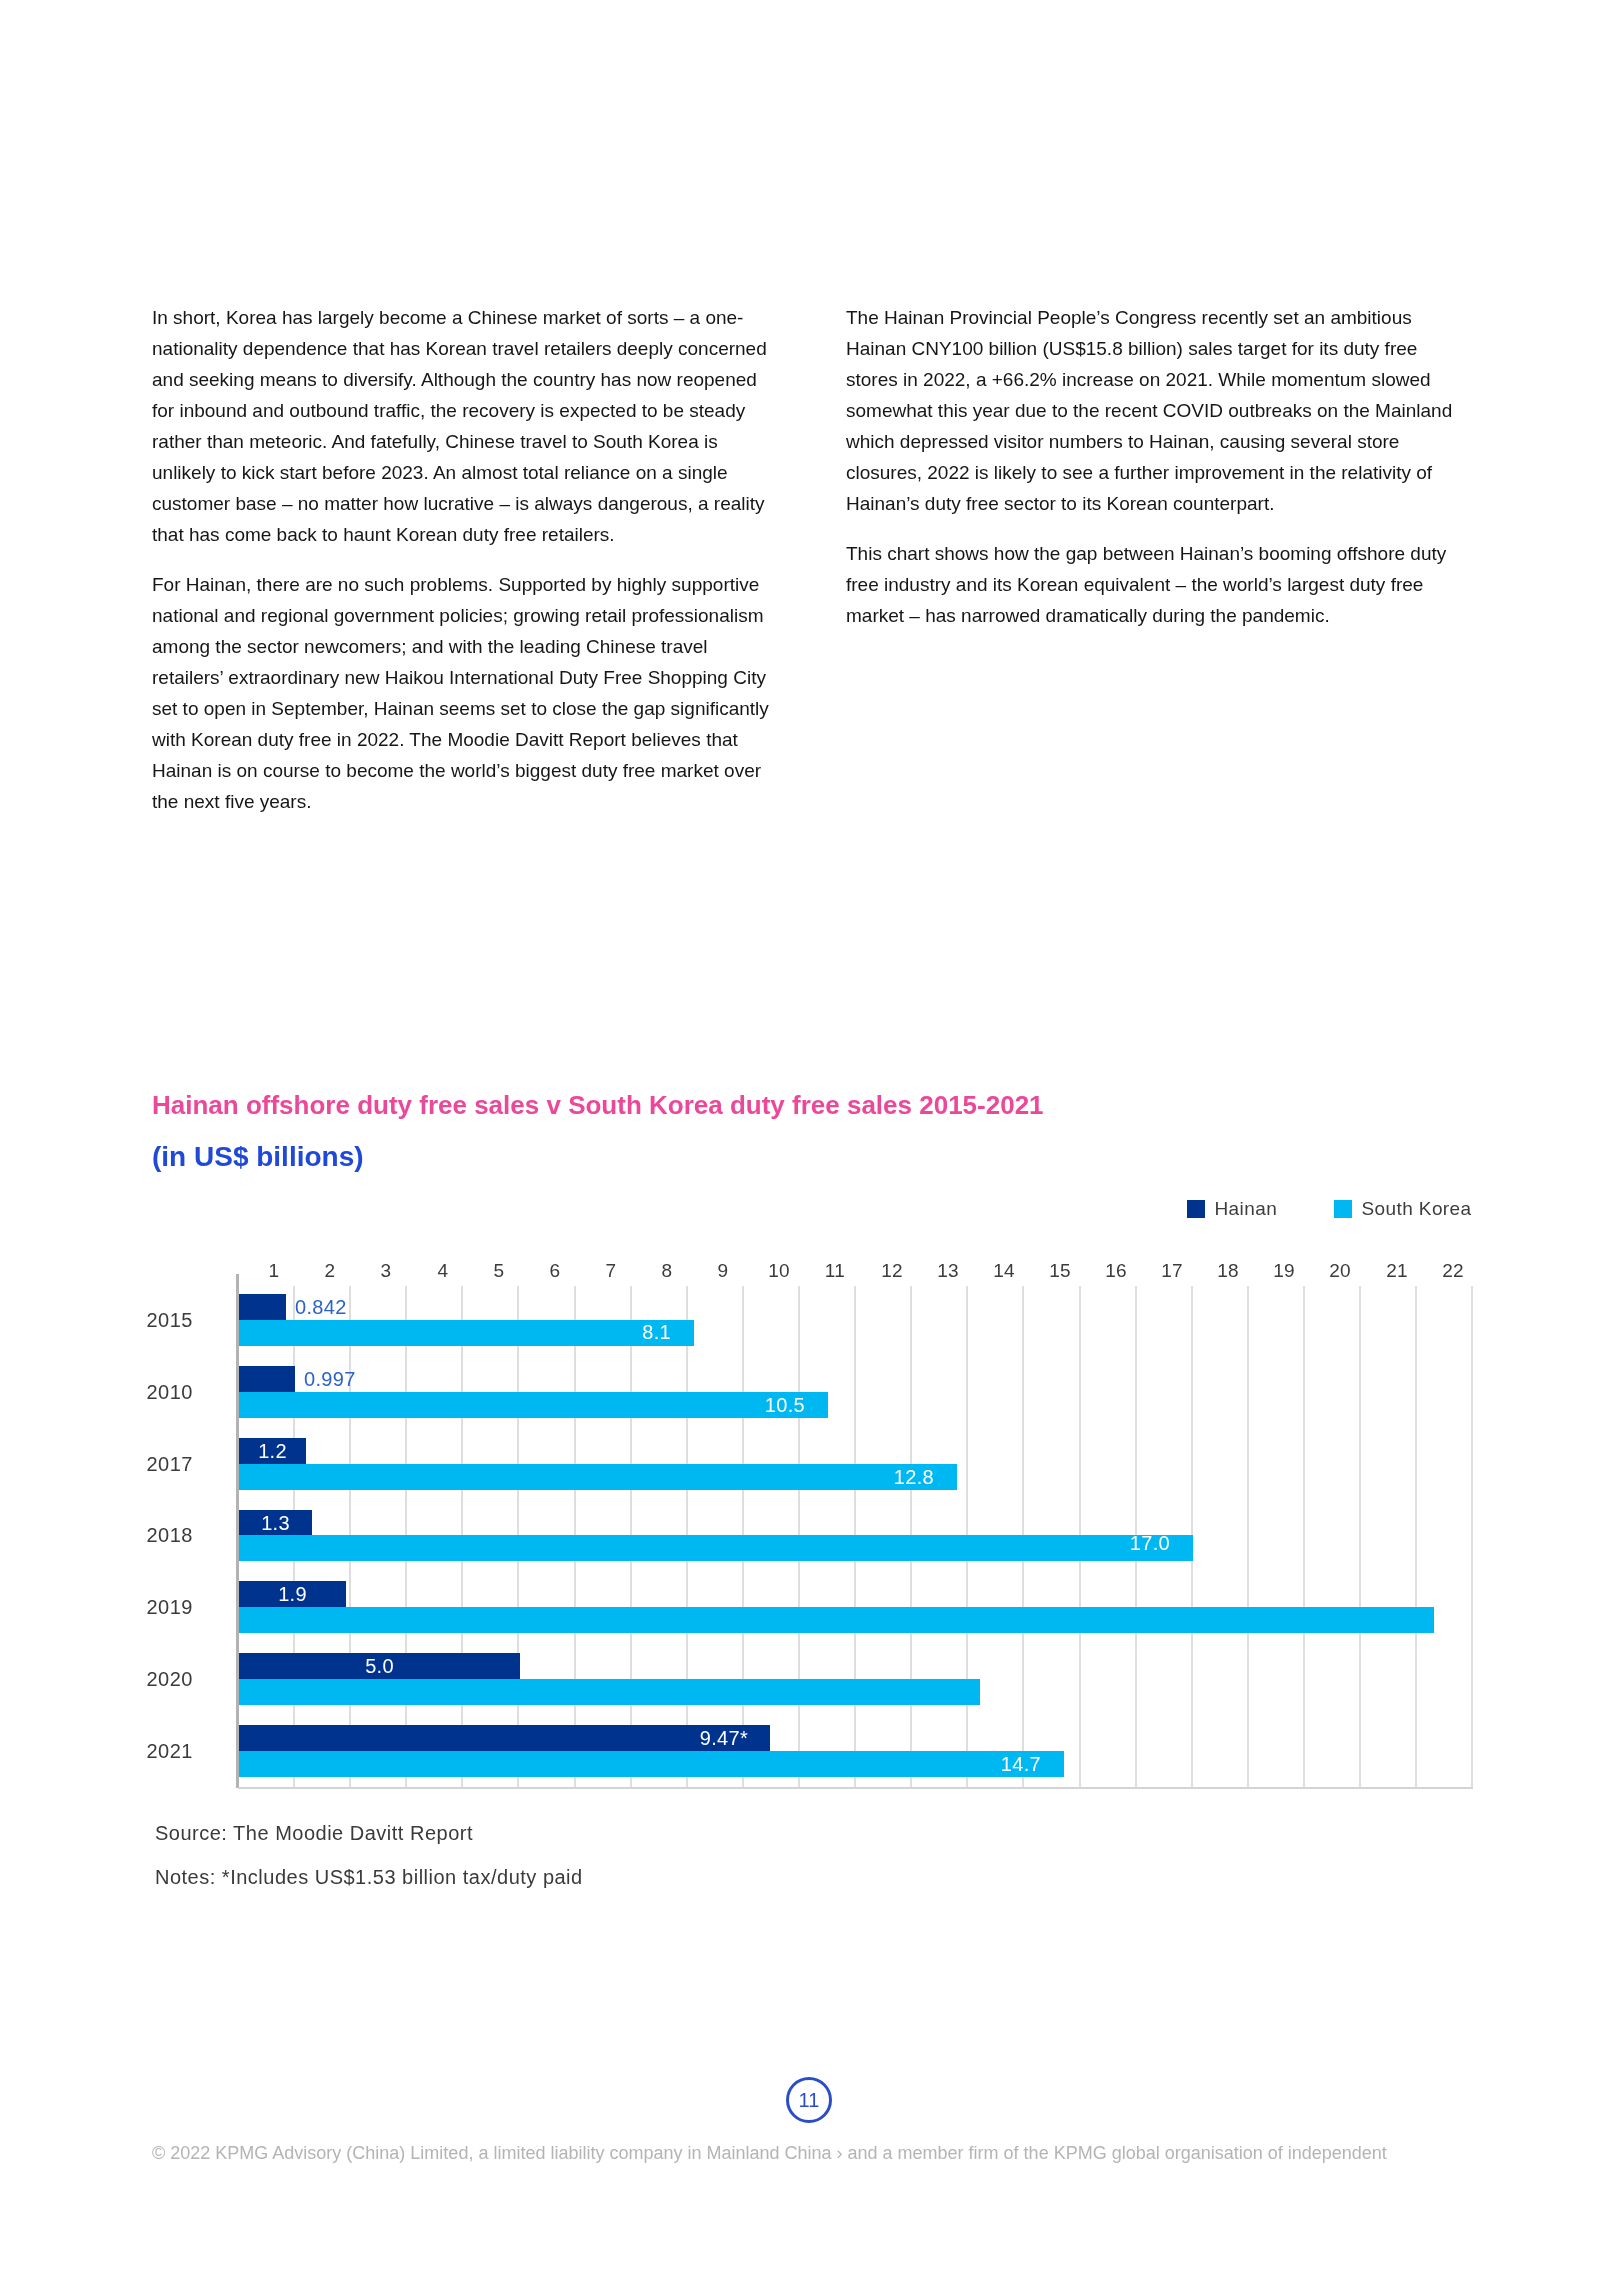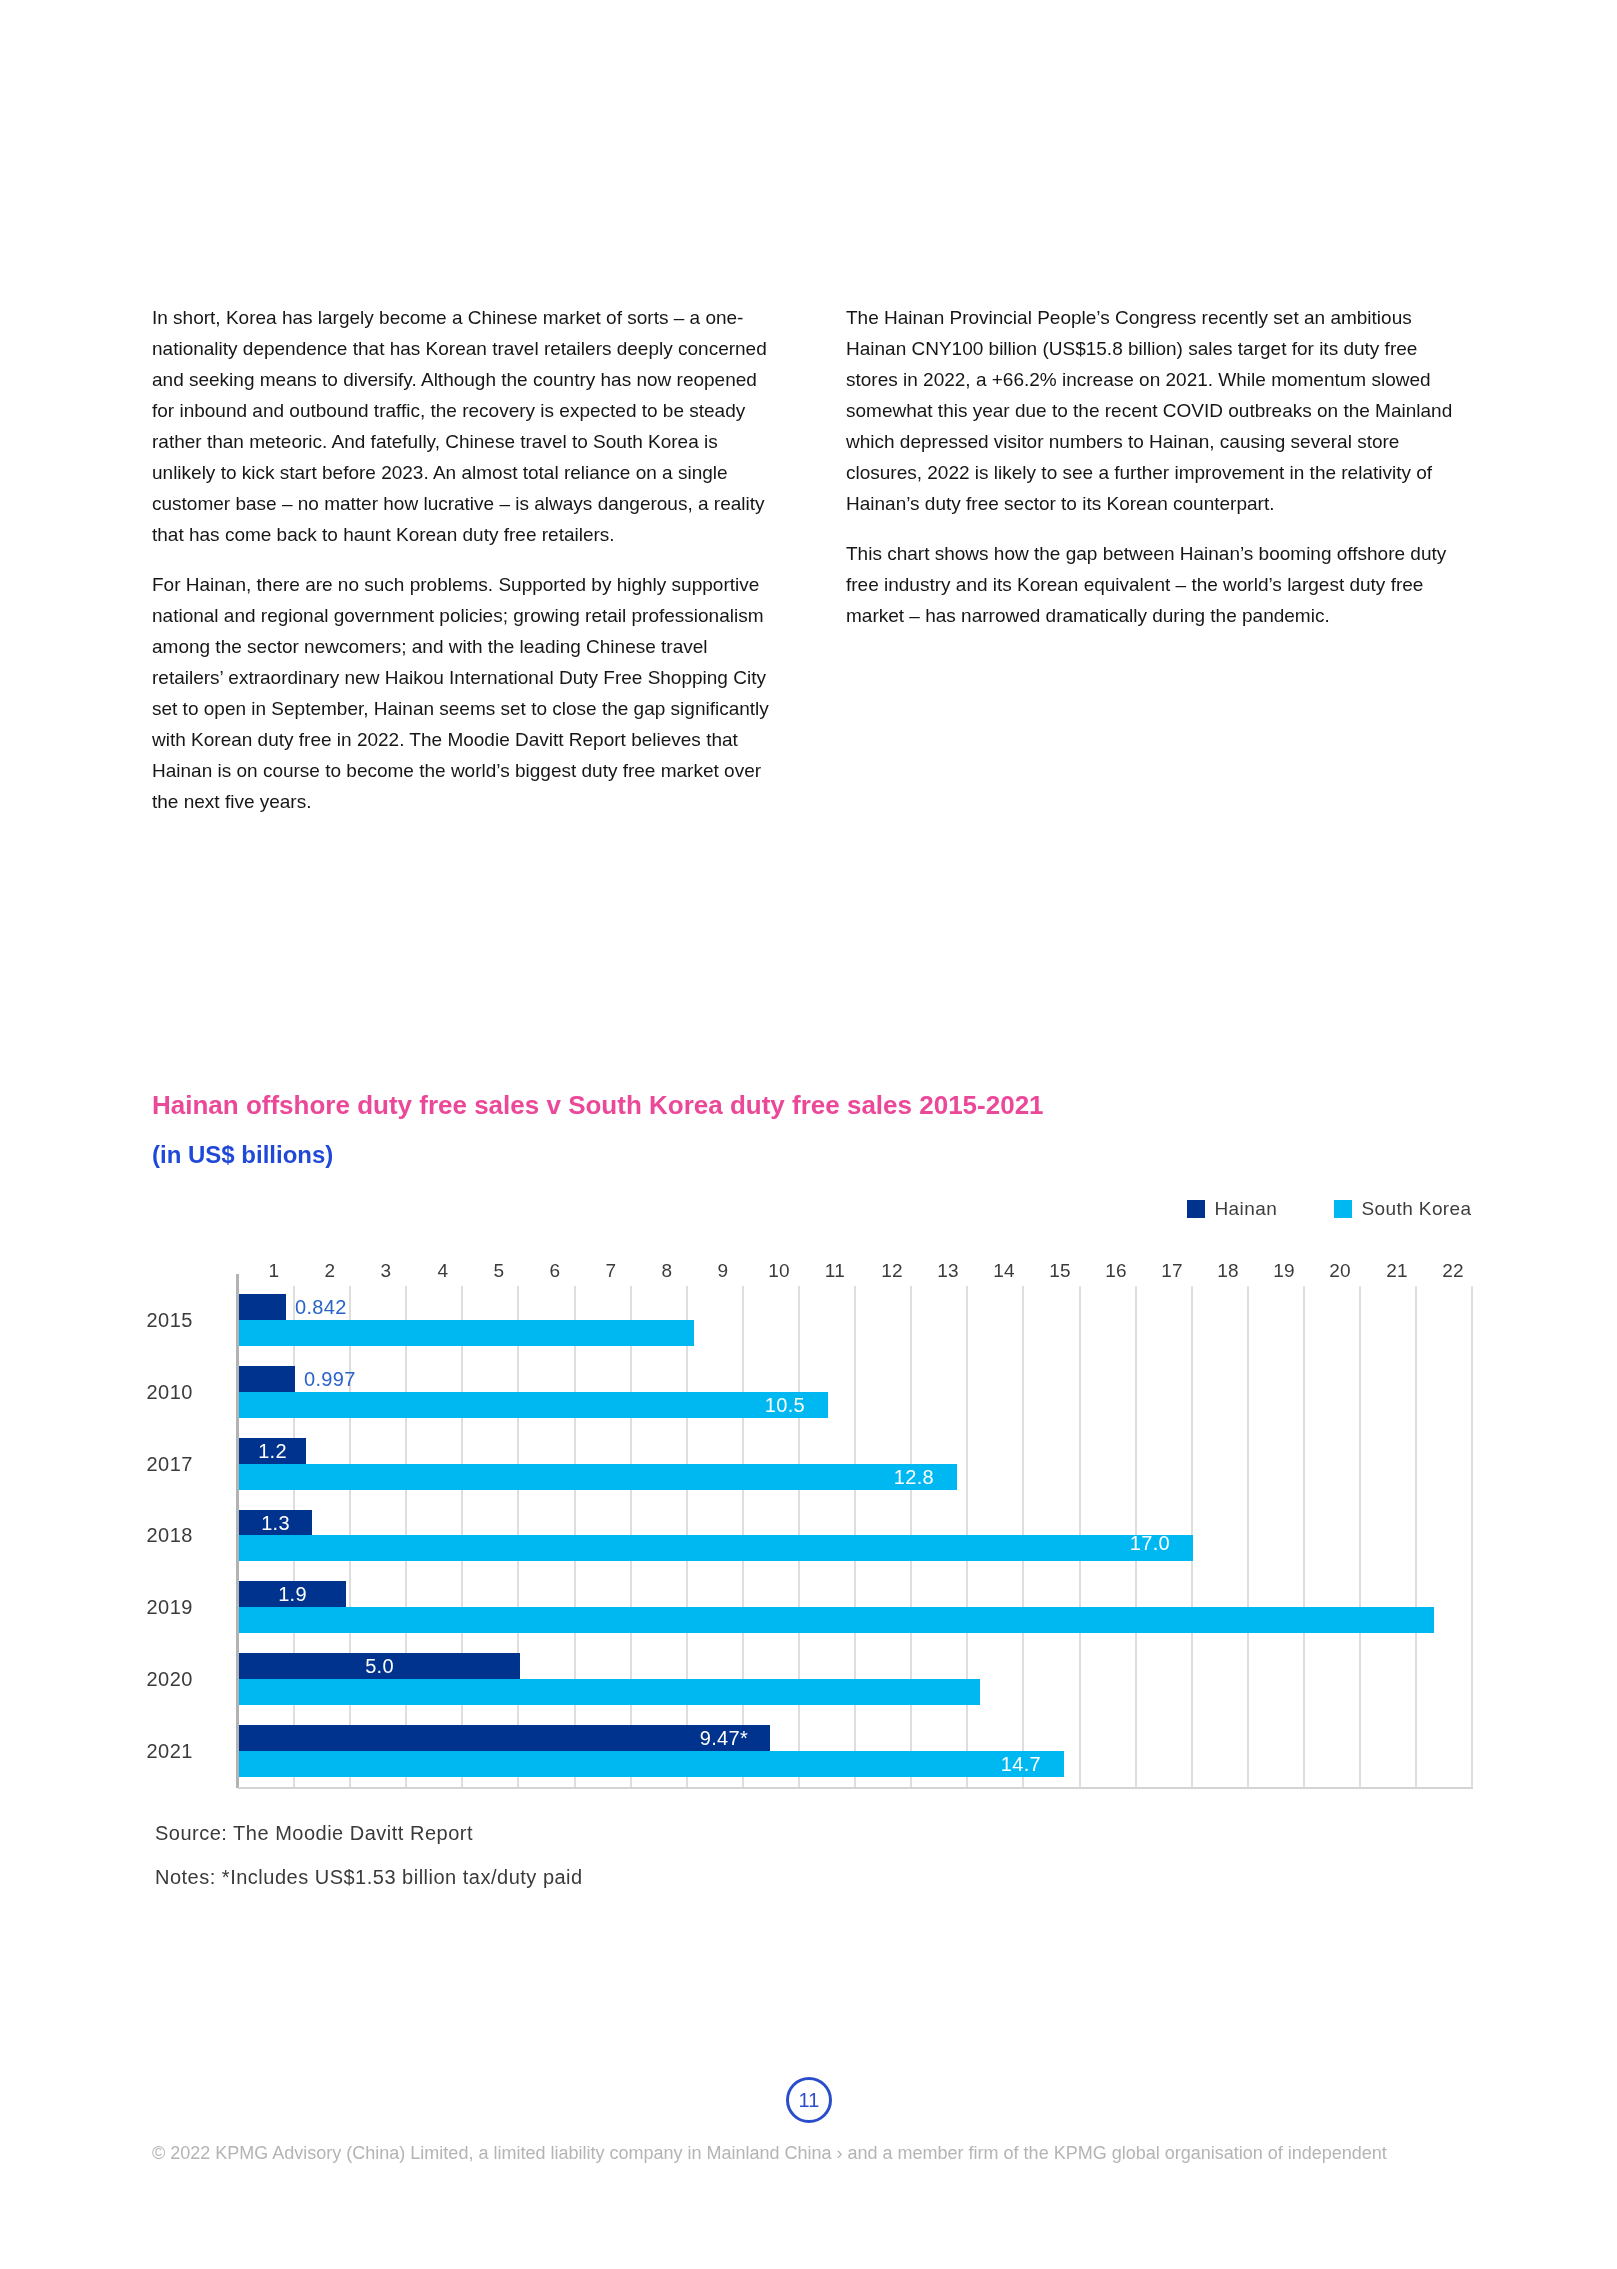--- a/index.html
+++ b/index.html
@@ -19,21 +19,21 @@
   .col{width:618px;font-size:19px;line-height:31px;color:#161616;}
   .col.right{width:611px;margin-left:76px;}
   .col p{margin:0 0 19px 0;}
   
   .chart-title{
     position:absolute;left:152px;top:1090px;
     font-size:26px;font-weight:bold;color:#ec4899;
   }
   .chart-subtitle{
     position:absolute;left:152px;top:1141px;
-    font-size:24px;font-weight:bold;color:#2149d8;
+    font-size:28px;font-weight:bold;color:#2149d8;
   }
   
   .legend-item{
     position:absolute;top:1197px;height:23px;
     display:flex;align-items:center;
     font-size:19px;color:#3d3d3d;letter-spacing:0.4px;
   }
   .legend-item .swatch{
     width:18px;height:18px;margin-right:9.5px;display:inline-block;
   }
@@ -148,21 +148,21 @@
       <div class="gridline" style="left: 1415px; top: 1286px; height: 502px;"></div>
       <div class="xtick" style="left: 1397px; top: 1260px;">21</div>
       <div class="gridline" style="left: 1471px; top: 1286px; height: 502px;"></div>
       <div class="xtick" style="left: 1453px; top: 1260px;">22</div>
       <div class="axisline" style="left: 236px; top: 1274px; height: 514px;"></div>
       <div class="baseline" style="left: 238px; top: 1787px; width: 1235px;"></div>
       <div class="yearlbl" style="left: 107px; top: 1320px;">2015</div>
       <div class="bar" style="left: 239px; top: 1294px; width: 47px; height: 26px; background: rgb(0, 51, 141);"></div>
       <div class="barlbl outside" style="top: 1294px; height: 26px; left: 295px;">0.842</div>
       <div class="bar" style="left: 239px; top: 1320px; width: 455px; height: 26px; background: rgb(0, 184, 241);"></div>
-      <div class="barlbl inside" style="top: 1320px; height: 25px; left: 239px; width: 432px; justify-content: flex-end; margin-top: 24px;">8.1</div>
+      <div class="barlbl inside" style="top: 1320px; height: 25px; left: 239px; width: 432px; justify-content: flex-end;">8.1</div>
       <div class="yearlbl" style="left: 107px; top: 1392px;">2010</div>
       <div class="bar" style="left: 239px; top: 1366px; width: 56px; height: 26px; background: rgb(0, 51, 141);"></div>
       <div class="barlbl outside" style="top: 1366px; height: 26px; left: 304px;">0.997</div>
       <div class="bar" style="left: 239px; top: 1392px; width: 589px; height: 26px; background: rgb(0, 184, 241);"></div>
       <div class="barlbl inside" style="top: 1392px; height: 26px; left: 239px; width: 566px; justify-content: flex-end;">10.5</div>
       <div class="yearlbl" style="left: 107px; top: 1464px;">2017</div>
       <div class="bar" style="left: 239px; top: 1438px; width: 67px; height: 26px; background: rgb(0, 51, 141);"></div>
       <div class="barlbl inside" style="top: 1438px; height: 26px; left: 239px; width: 67px; justify-content: center;">1.2</div>
       <div class="bar" style="left: 239px; top: 1464px; width: 718px; height: 26px; background: rgb(0, 184, 241);"></div>
       <div class="barlbl inside" style="top: 1464px; height: 26px; left: 239px; width: 695px; justify-content: flex-end;">12.8</div>

